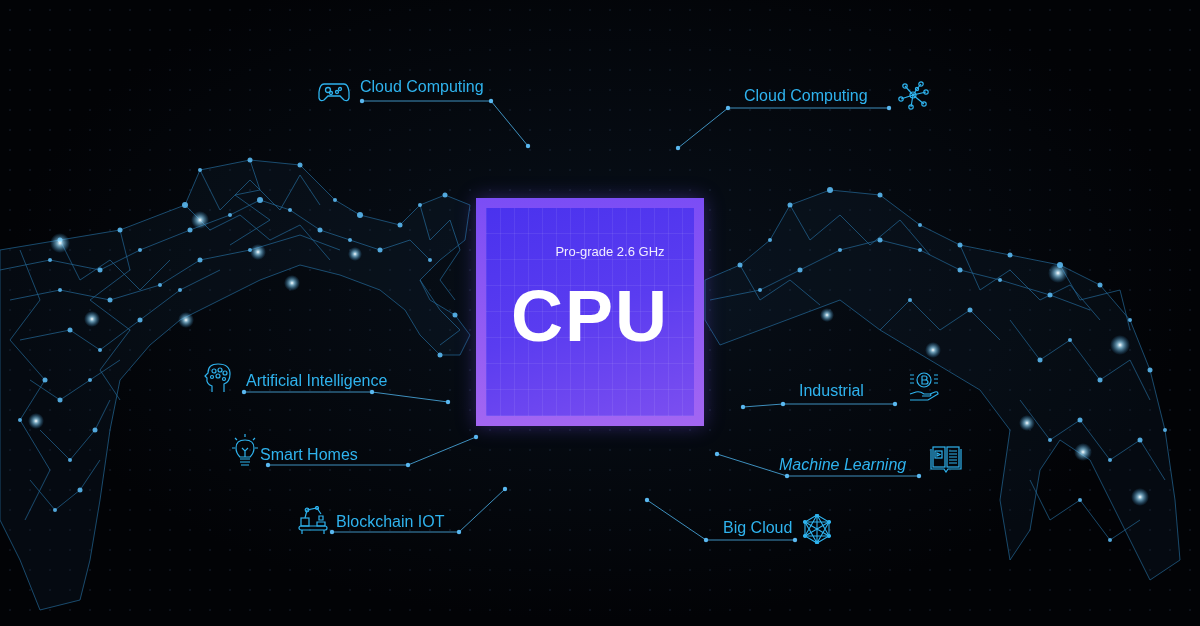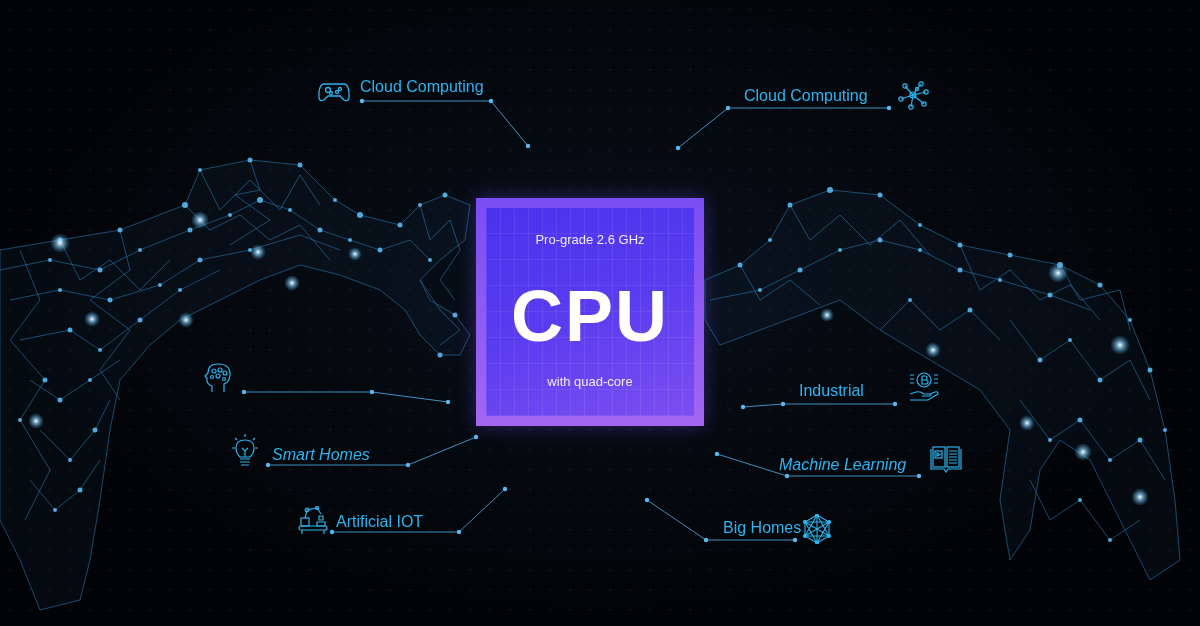--- a/index.html
+++ b/index.html
@@ -11,21 +11,21 @@
   svg.net{position:absolute;left:0;top:0;}
   .chip{position:absolute;left:476px;top:198px;width:228px;height:228px;
     background:linear-gradient(180deg,#7b4df5 0%,#a366f2 100%);box-shadow:0 0 18px rgba(120,80,255,0.35);}
   .chip-inner{position:absolute;left:10px;top:10px;right:10px;bottom:10px;
     background:linear-gradient(160deg,#4a32ee 0%,#5a3cf0 50%,#7c4ff0 100%);overflow:hidden;}
   .chip-grid{position:absolute;inset:0;
     background:
       linear-gradient(90deg, rgba(255,255,255,0.07) 1px, transparent 1px) 0 0/14px 100%,
       linear-gradient(0deg, rgba(255,255,255,0.07) 1px, transparent 1px) 0 0/100% 26px;}
   .chip-sub{position:absolute;width:100%;text-align:center;color:#f0ecff;font-size:13px;}
-  .chip-top{top:24px;}
+  .chip-top{top:36px;margin-left:20px;}
   .chip-bottom{top:166px;}
   .chip-title{position:absolute;width:100%;text-align:center;top:58px;color:#fff;font-weight:bold;font-size:72px;letter-spacing:2px;line-height:100px;}
   .label{position:absolute;color:#2fb3ee;font-size:16px;white-space:nowrap;}
   .icon{position:absolute;}
   .icon svg{display:block;}
 </style>
 </head>
 <body>
 
 <div class="stage">
@@ -200,21 +200,20 @@
         <circle cx="706" cy="540" r="2.2"></circle>
         <circle cx="795" cy="540" r="2.2"></circle>
     </g>
   </svg>
 
   <div class="chip">
     <div class="chip-inner">
       <div class="chip-grid"></div>
       <div class="chip-sub chip-top">Pro-grade 2.6 GHz</div>
       <div class="chip-title">CPU</div>
-      <div class="chip-sub chip-bottom">with quad-core</div>
     </div>
   </div>
 
   <div class="icon" style="left:318px;top:80px;">
     <svg width="32" height="24" viewBox="0 0 32 24" fill="none" stroke="#2fb3ee" stroke-width="1.3">
         <path d="M6,4 L26,4 Q30,4 31,12 L31,18 Q30,22 26,20 L22,16 L10,16 L6,20 Q2,22 1,18 L1,12 Q2,4 6,4 Z"></path>
         <circle cx="10" cy="10" r="2.5"></circle>
         <circle cx="22" cy="9" r="1.5"></circle>
         <circle cx="19" cy="12" r="1.5"></circle>
         <circle cx="13" cy="13" r="1.5"></circle>
@@ -241,43 +240,44 @@
     <svg width="28" height="32" viewBox="0 0 28 32" fill="none" stroke="#2fb3ee" stroke-width="1.2">
         <path d="M8,30 L8,24 Q2,22 3,16 L1,14 L4,11 Q4,2 14,2 Q26,2 26,12 Q26,20 20,22 L20,30"></path>
         <circle cx="10" cy="9" r="2"></circle>
         <circle cx="16" cy="8" r="2"></circle>
         <circle cx="21" cy="11" r="2"></circle>
         <circle cx="14" cy="14" r="2"></circle>
         <circle cx="8" cy="15" r="1.5"></circle>
         <circle cx="20" cy="17" r="1.5"></circle>
       </svg>
   </div>
+  <div class="label" style="left:246px;top:372px;">Artificial Intelligence</div>
 
   <div class="icon" style="left:232px;top:433px;">
     <svg width="26" height="36" viewBox="0 0 26 36" fill="none" stroke="#2fb3ee" stroke-width="1.2">
         <path d="M13,1 L13,4 M3,5 L5,7 M23,5 L21,7 M0,15 L3,15 M23,15 L26,15"></path>
         <path d="M8,24 Q4,20 4,15 Q4,7 13,7 Q22,7 22,15 Q22,20 18,24 Z"></path>
         <path d="M10,15 L13,18 L16,15 M13,18 L13,24"></path>
         <path d="M8,26 L18,26 M8,29 L18,29 M9,32 L17,32"></path>
       </svg>
   </div>
-  <div class="label" style="left:272px;top:446px;font-style:italic;">Smart Homes</div>
+  <div class="label" style="left:260px;top:446px;">Smart Homes</div>
 
   <div class="icon" style="left:297px;top:506px;">
     <svg width="32" height="28" viewBox="0 0 32 28" fill="none" stroke="#2fb3ee" stroke-width="1.2">
         <rect x="2" y="20" width="28" height="4" rx="2"></rect>
         <path d="M5,24 L5,28 M27,24 L27,28"></path>
         <rect x="4" y="12" width="8" height="8"></rect>
         <path d="M8,12 L10,4 L20,2 L24,8"></path>
         <circle cx="10" cy="4" r="1.8"></circle>
         <circle cx="20" cy="2" r="1.5"></circle>
         <path d="M22,10 L26,10 L26,14 L22,14 Z M20,16 L28,16 L28,20 L20,20 Z"></path>
       </svg>
   </div>
-  <div class="label" style="left:336px;top:513px;">Artificial IOT</div>
+  <div class="label" style="left:336px;top:513px;">Blockchain IOT</div>
 
   <div class="label" style="left:799px;top:382px;">Industrial</div>
   <div class="icon" style="left:908px;top:370px;">
     <svg width="32" height="32" viewBox="0 0 32 32" fill="none" stroke="#2fb3ee" stroke-width="1.2">
         <circle cx="16" cy="10" r="7"></circle>
         <path d="M14,6 L14,14 L18,14 Q20,14 20,12 Q20,10 17,10 L14,10 M14,6 L17,6 Q19,6 19,8 Q19,10 17,10"></path>
         <path d="M2,5 L6,5 M2,9 L6,9 M2,13 L6,13 M26,5 L30,5 M26,9 L30,9 M26,13 L30,13"></path>
         <path d="M2,24 L8,22 Q12,21 16,24 L22,24 Q24,25 22,26 L14,26 M2,30 L20,30 L30,24 Q30,21 27,22 L22,24"></path>
       </svg>
   </div>
@@ -287,21 +287,21 @@
     <svg width="32" height="28" viewBox="0 0 32 28" fill="none" stroke="#2fb3ee" stroke-width="1.2">
         <path d="M1,4 L1,24 L14,24 L16,27 L18,24 L31,24 L31,4"></path>
         <rect x="3" y="2" width="12" height="20"></rect>
         <rect x="17" y="2" width="12" height="20"></rect>
         <rect x="5" y="6" width="7" height="7"></rect>
         <path d="M7,8 L10,9.5 L7,11 Z"></path>
         <path d="M19,6 L27,6 M19,9 L27,9 M19,12 L27,12 M19,15 L27,15 M19,18 L27,18"></path>
       </svg>
   </div>
 
-  <div class="label" style="left:723px;top:519px;">Big Homes</div>
+  <div class="label" style="left:723px;top:519px;">Big Cloud</div>
   <div class="icon" style="left:803px;top:514px;">
     <svg width="28" height="30" viewBox="0 0 28 30" fill="none" stroke="#2fb3ee" stroke-width="1.1">
         <path d="M14,1 L26,8 L26,22 L14,29 L2,22 L2,8 Z"></path>
         <path d="M14,1 L2,22 L26,22 Z M14,29 L2,8 L26,8 Z"></path>
         <path d="M14,1 L14,29 M2,8 L26,22 M26,8 L2,22"></path>
         <circle cx="14" cy="1.5" r="1.5" fill="#2fb3ee"></circle>
         <circle cx="26" cy="8" r="1.5" fill="#2fb3ee"></circle>
         <circle cx="26" cy="22" r="1.5" fill="#2fb3ee"></circle>
         <circle cx="14" cy="28.5" r="1.5" fill="#2fb3ee"></circle>
         <circle cx="2" cy="22" r="1.5" fill="#2fb3ee"></circle>

